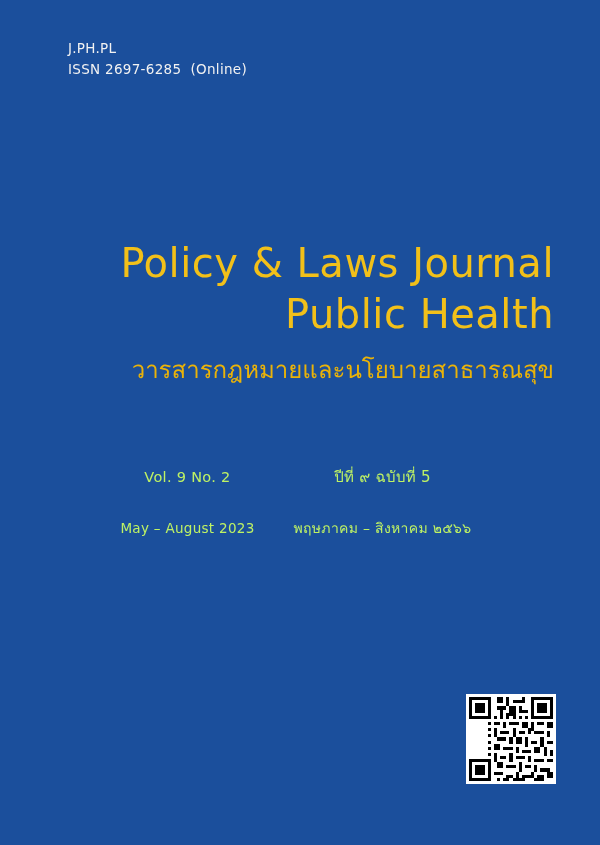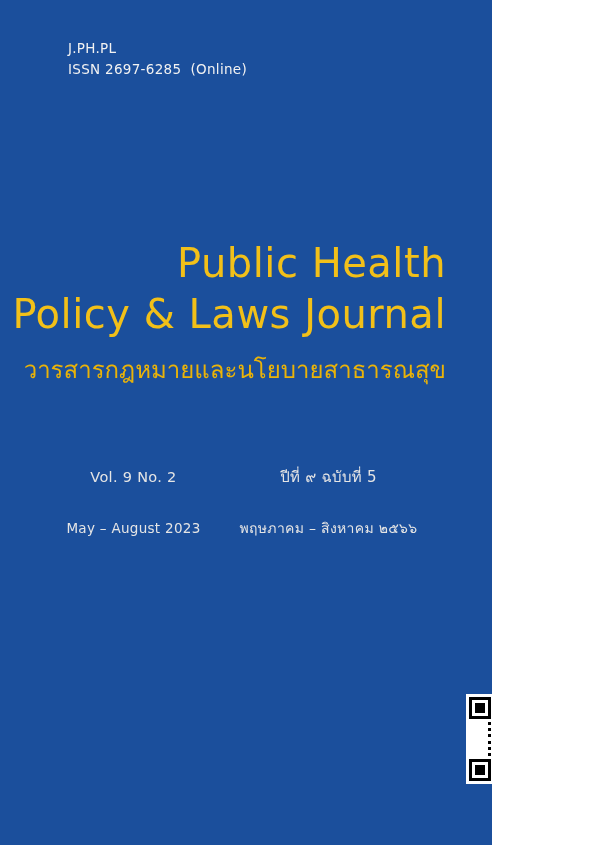--- a/index.html
+++ b/index.html
@@ -8,21 +8,21 @@
     background: #ffffff;
   }
   body {
     width: 600px;
     height: 845px;
     font-family: "DejaVu Sans", sans-serif;
     overflow: hidden;
   }
   #cover {
     position: relative;
-    width: 492px;
+    width: 600px;
     height: 845px;
     background: #1b4f9c;
     box-sizing: border-box;
     overflow: hidden;
   }
   .masthead {
     position: absolute;
     left: 68px;
     top: 38px;
     color: #f2f2f2;
@@ -54,21 +54,21 @@
     font-size: 24px;
     font-weight: 400;
     color: #eab308;
     line-height: 1.4;
   }
   .issue-block {
     position: absolute;
     left: 0;
     right: 15px;
     top: 465px;
-    color: #e5e5e5;
+    color: #bef264;
   }
   .issue-row {
     display: flex;
     justify-content: center;
     align-items: baseline;
   }
   .issue-left {
     width: 180px;
     text-align: center;
     font-size: 14.5px;
@@ -106,22 +106,22 @@
 <body>
 
 <div id="cover">
 
   <div class="masthead">
     <div>J.PH.PL</div>
     <div>ISSN 2697-6285  (Online)</div>
   </div>
 
   <div class="title-block">
+    <div class="title-line">Policy &amp; Laws Journal</div>
     <div class="title-line">Public Health</div>
-    <div class="title-line">Policy &amp; Laws Journal</div>
     <div class="title-thai">วารสารกฎหมายและนโยบายสาธารณสุข</div>
   </div>
 
   <div class="issue-block">
     <div class="issue-row">
       <div class="issue-left">Vol. 9 No. 2</div>
       <div class="issue-right">ปีที่ ๙  ฉบับที่ 5</div>
     </div>
     <div class="issue-row second">
       <div class="issue-left">May – August 2023</div>

